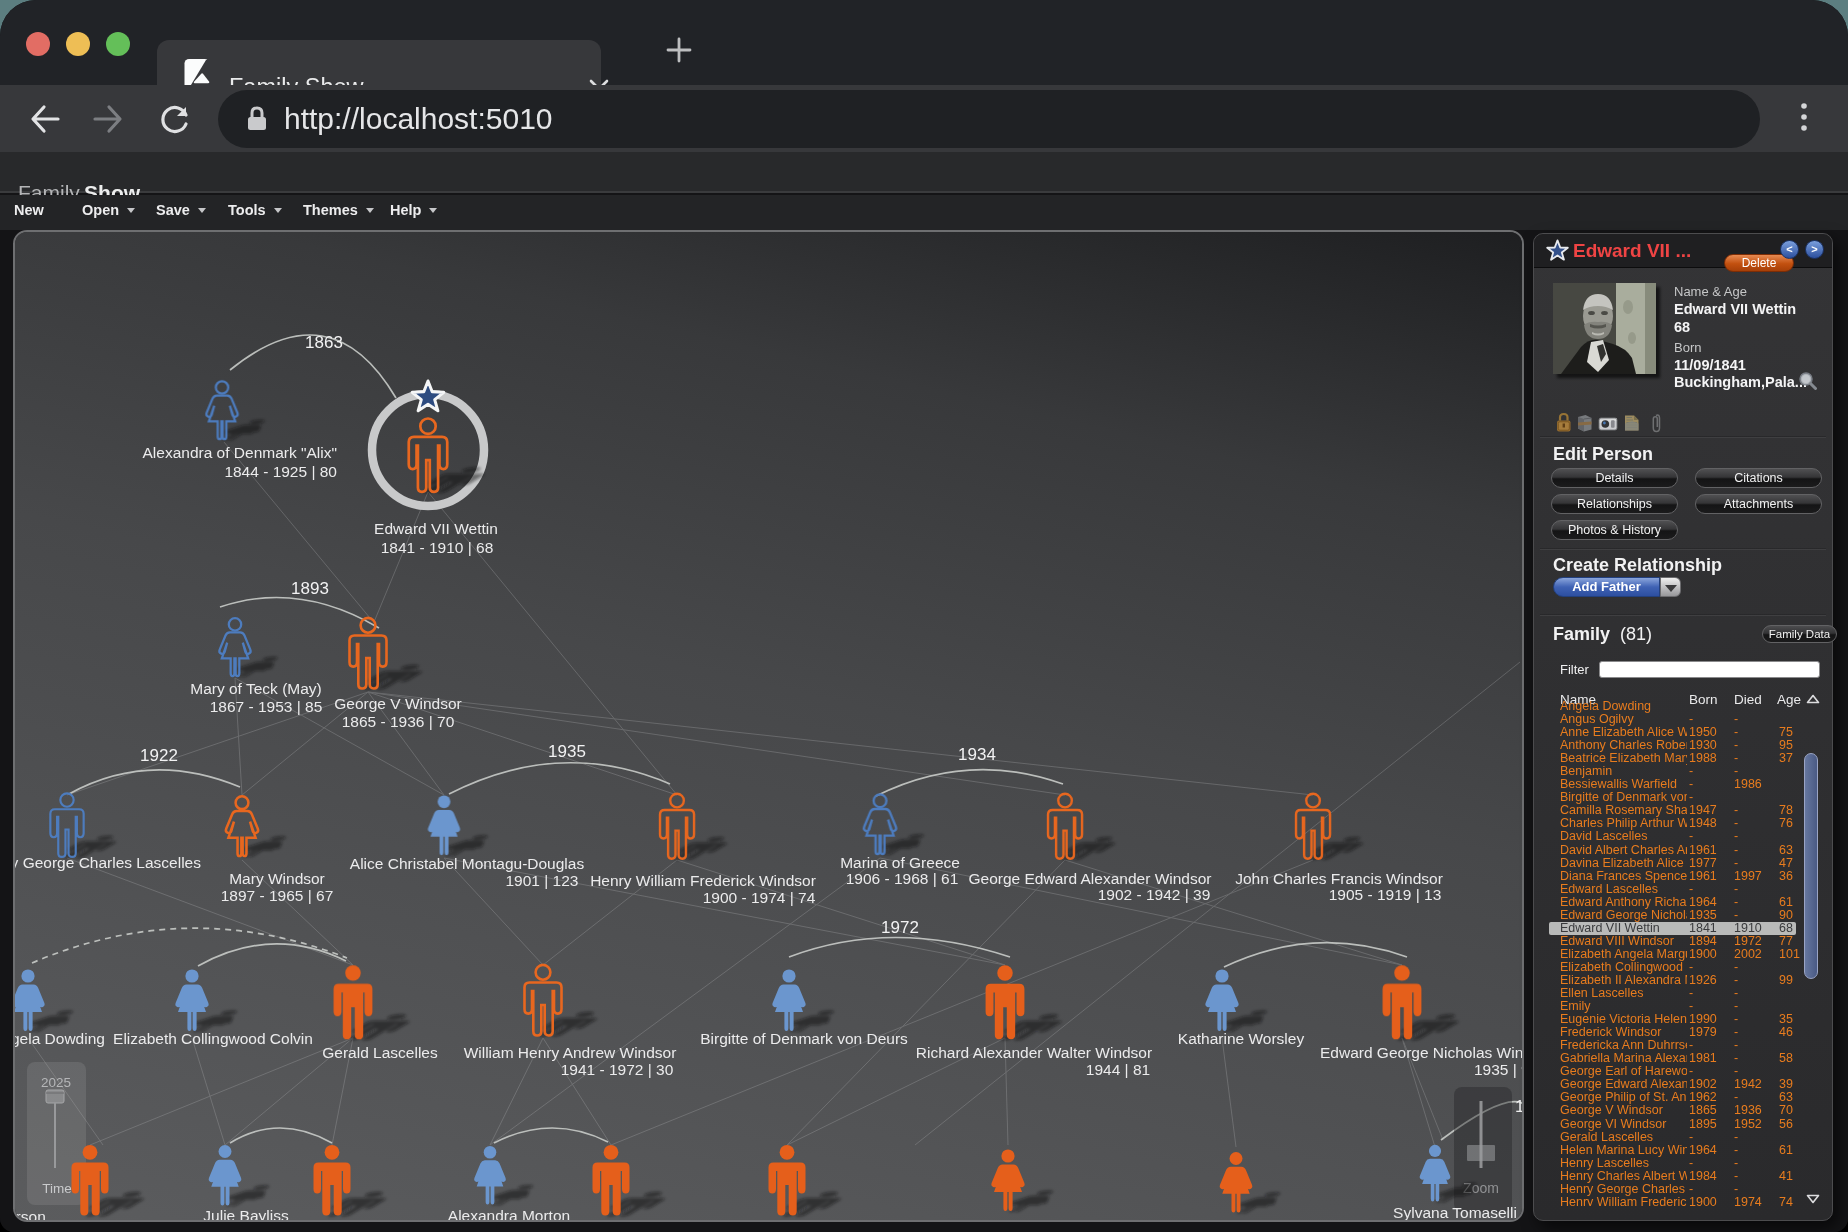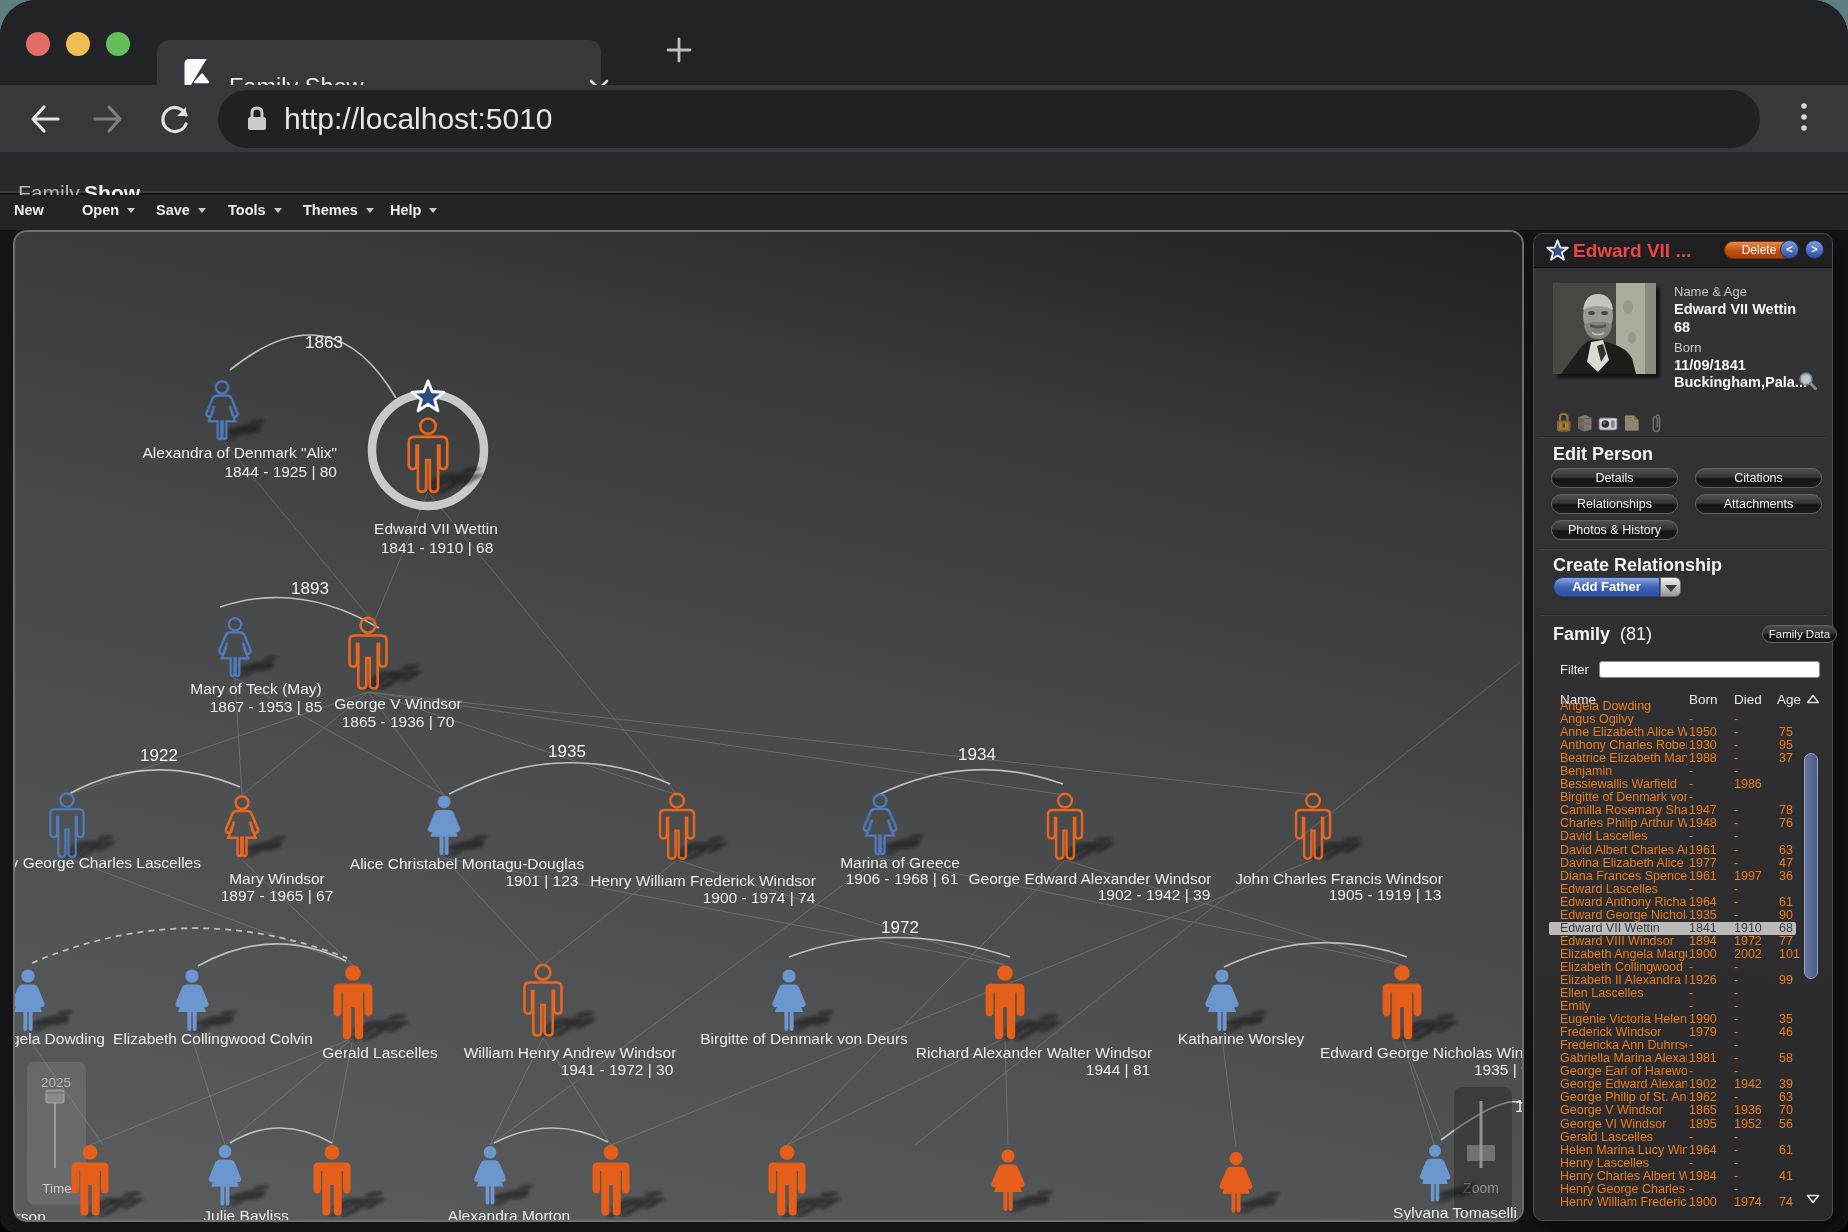--- a/index.html
+++ b/index.html
@@ -34,21 +34,21 @@
 .mi{position:absolute;top:7px;font-size:14.5px;color:#ededee;white-space:nowrap;font-weight:bold;}
 .mi .ar{display:inline-block;width:0;height:0;border-left:4.5px solid transparent;border-right:4.5px solid transparent;border-top:5.5px solid #c6c7c9;margin-left:8px;vertical-align:2px;}
 
 #main{position:absolute;left:0;top:230px;width:1848px;height:1002px;background:#141416;}
 #canvas{position:absolute;left:13px;top:0px;width:1511px;height:992px;border:2px solid #6e6f71;border-radius:14px;overflow:hidden;background:#2c2c2e;}
 #canvas svg{display:block;}
 
 #panel{position:absolute;left:1533px;top:3px;width:300px;height:988px;background:linear-gradient(#343436,#2a2a2c);border:1px solid #4c4c4e;border-radius:10px;box-shadow:5px 7px 16px rgba(0,0,0,.6);}
 #phead{position:absolute;left:0;top:0;width:298px;height:34px;background:#1f1f21;border-radius:9px 9px 0 0;border-bottom:1px solid #0c0c0d;}
 #ptitle{position:absolute;left:39px;top:6px;font-size:19px;font-weight:bold;color:#ef4444;}
-#pdel{position:absolute;left:190px;top:7px;width:70px;height:18px;border-radius:9px;background:linear-gradient(#e78a52,#c2500f 55%,#a63f08);border:1px solid #7e2d05;color:#fff;font-size:12px;text-align:center;line-height:16px;}
+#pdel{position:absolute;left:190px;top:20px;width:70px;height:18px;border-radius:9px;background:linear-gradient(#e78a52,#c2500f 55%,#a63f08);border:1px solid #7e2d05;color:#fff;font-size:12px;text-align:center;line-height:16px;}
 .navbtn{position:absolute;top:6px;width:19px;height:19px;border-radius:50%;background:linear-gradient(#7a9fdc,#2c4f9e);border:1px solid #1c3468;color:#fff;font-size:11px;font-weight:bold;text-align:center;line-height:17px;}
 #pprev{left:246px;}
 #pnext{left:271px;}
 .sechead{position:absolute;font-size:18px;font-weight:bold;color:#f2f2f3;}
 .divider{position:absolute;left:6px;width:286px;height:2px;background:linear-gradient(#1d1d1f,#4a4a4c);}
 .ebtn{position:absolute;width:127px;height:20px;border-radius:10px;background:linear-gradient(#505052,#353537 45%,#141415 55%,#1b1b1c);border:1px solid #626264;color:#f2f2f2;font-size:12.5px;text-align:center;line-height:18px;}
 #addfather{position:absolute;left:19px;top:343px;width:107px;height:20px;border-radius:10px 0 0 10px;background:linear-gradient(#8aa5dc,#3f62b4 50%,#2d4fa0);border:1px solid #23407e;color:#fff;font-size:13px;font-weight:bold;text-align:center;line-height:18px;}
 #afdrop{position:absolute;left:126px;top:343px;width:21px;height:20px;border-radius:0 6px 6px 0;background:linear-gradient(#efefef,#b9b9bb 60%,#97979a);border:1px solid #6c6c6f;}
 #afdrop:after{content:"";position:absolute;left:4px;top:7px;width:0;height:0;border-left:6px solid transparent;border-right:6px solid transparent;border-top:7px solid #3a3a3c;}
 #fdata{position:absolute;left:200px;top:391px;width:75px;height:18px;border-radius:9px;background:linear-gradient(#4c4c4e,#333335 45%,#141415 55%,#1b1b1c);border:1px solid #626264;color:#f2f2f2;font-size:11.5px;text-align:center;line-height:16px;margin-left:28px;}

